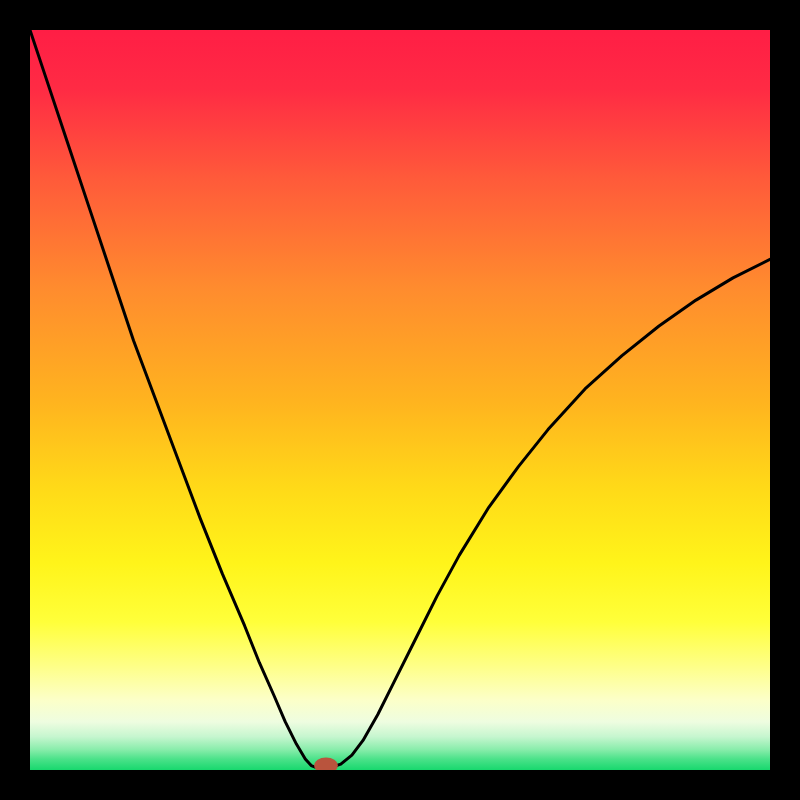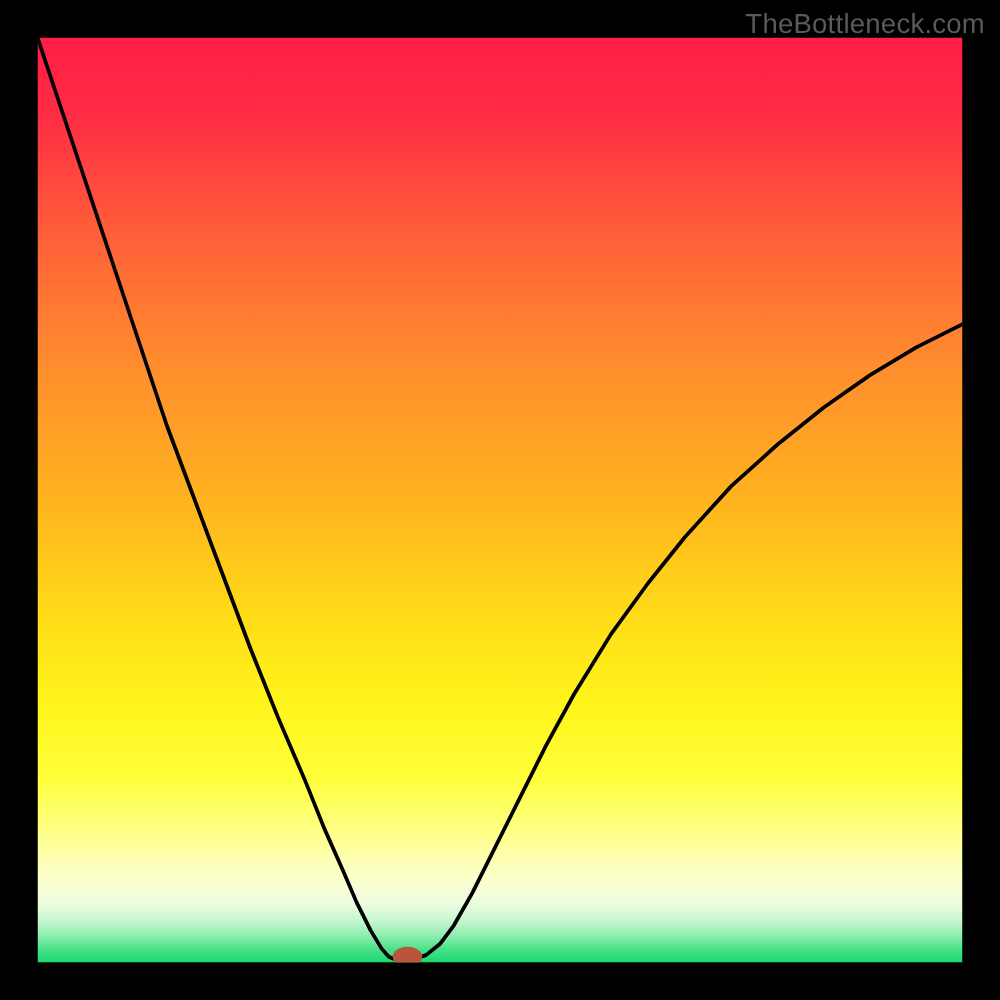--- a/index.html
+++ b/index.html
@@ -26,21 +26,20 @@
     top: 30px;
     width: 740px;
     height: 740px;
   }
   .plot svg { display: block; }
 </style>
 </head>
 <body>
 
 <div class="frame">
-  <div class="watermark">TheBottleneck.com</div>
   <div class="plot">
     <svg id="chart-svg" width="740" height="740" viewBox="0 0 740 740" preserveAspectRatio="none">
       <defs>
         <linearGradient id="bg-grad" x1="0" y1="0" x2="0" y2="1">
             <stop offset="0%" stop-color="#ff1e45"></stop>
             <stop offset="8%" stop-color="#ff2b44"></stop>
             <stop offset="20%" stop-color="#ff5a3a"></stop>
             <stop offset="35%" stop-color="#ff8c2e"></stop>
             <stop offset="50%" stop-color="#ffb31f"></stop>
             <stop offset="62%" stop-color="#ffda18"></stop>

